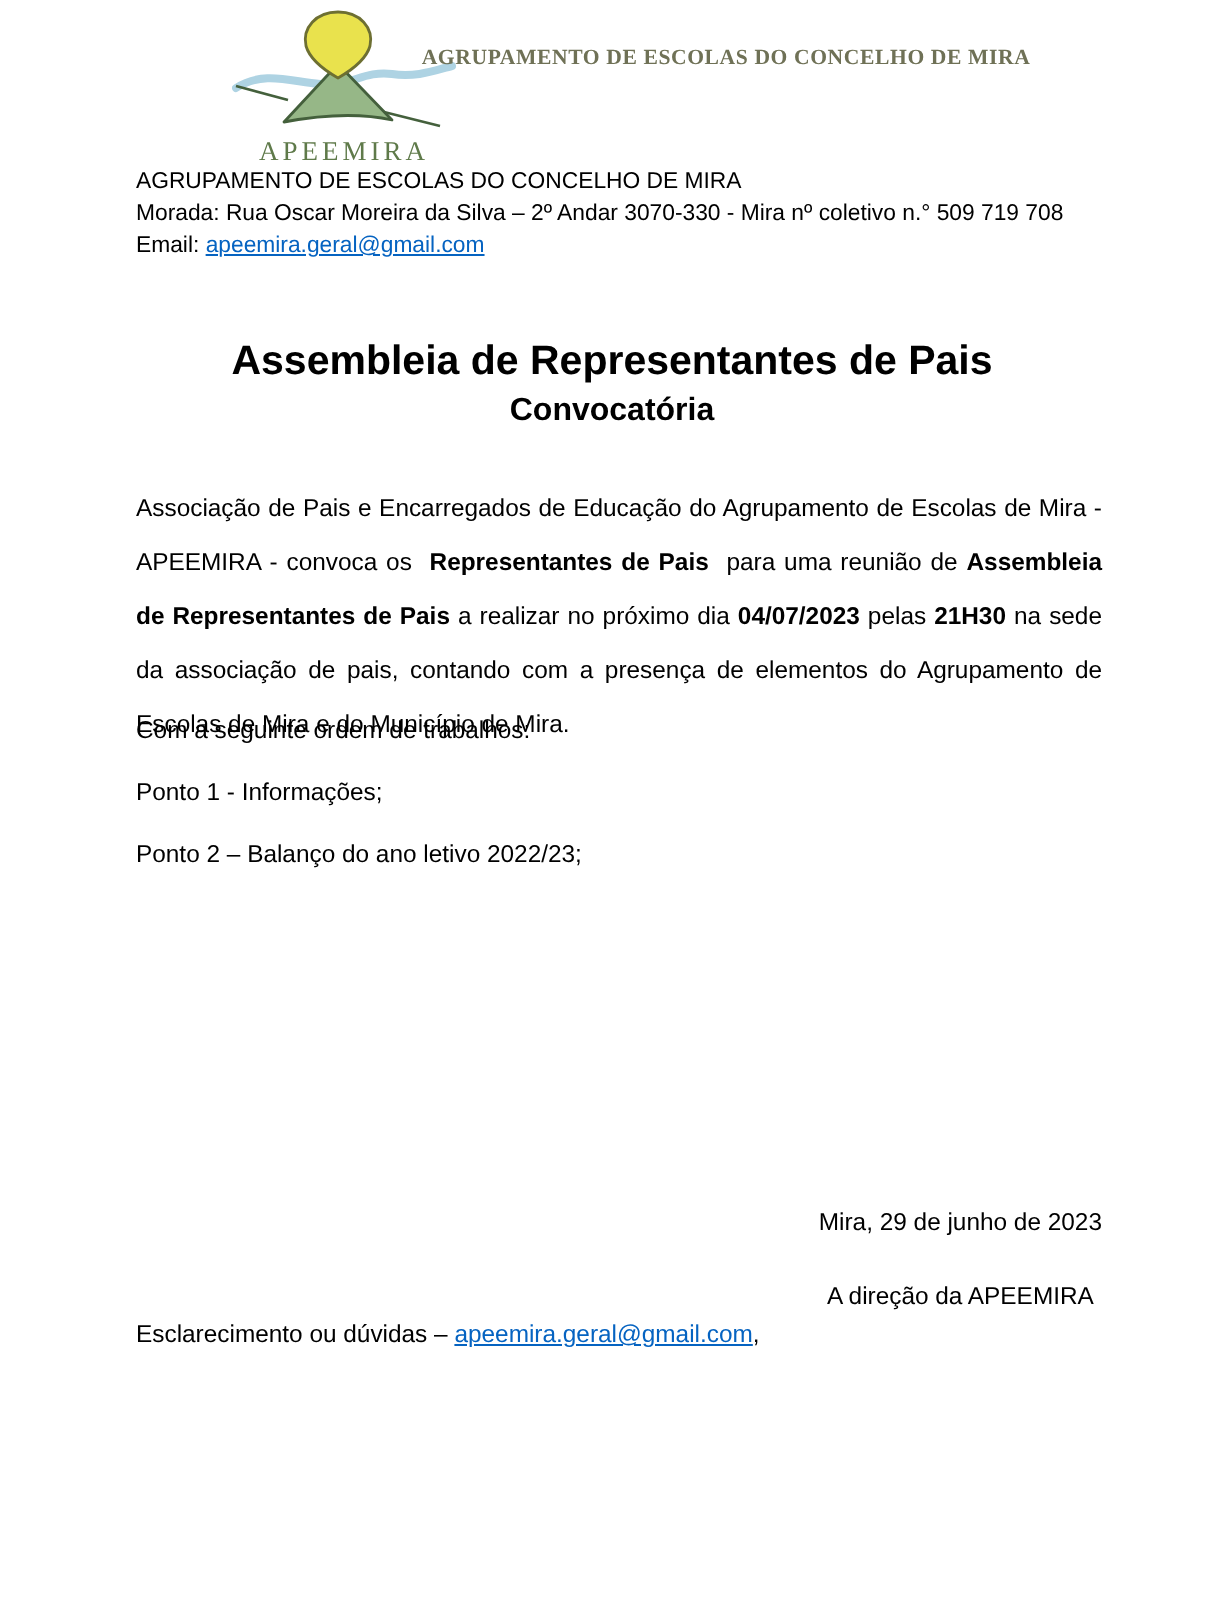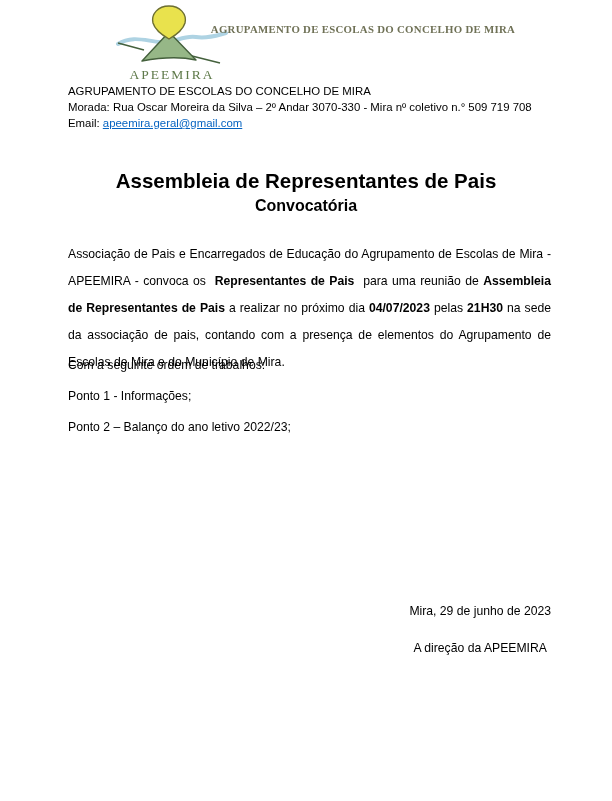--- a/index.html
+++ b/index.html
@@ -153,14 +153,15 @@
     <div>Com a seguinte ordem de trabalhos:</div>
     <div class="agenda-item">Ponto 1 - Informações;</div>
     <div class="agenda-item">Ponto 2 – Balanço do ano letivo 2022/23;</div>
   </div>
 
   <div class="closing">
     <div>Mira, 29 de junho de 2023</div>
     <div class="closing-sig">A direção da APEEMIRA</div>
   </div>
 
+  <div class="footer-line"><span>Esclarecimento ou dúvidas – </span><a class="email-link" href="#">apeemira.geral@gmail.com</a><span>,</span></div>
 
 </div>
 
 </body></html>

